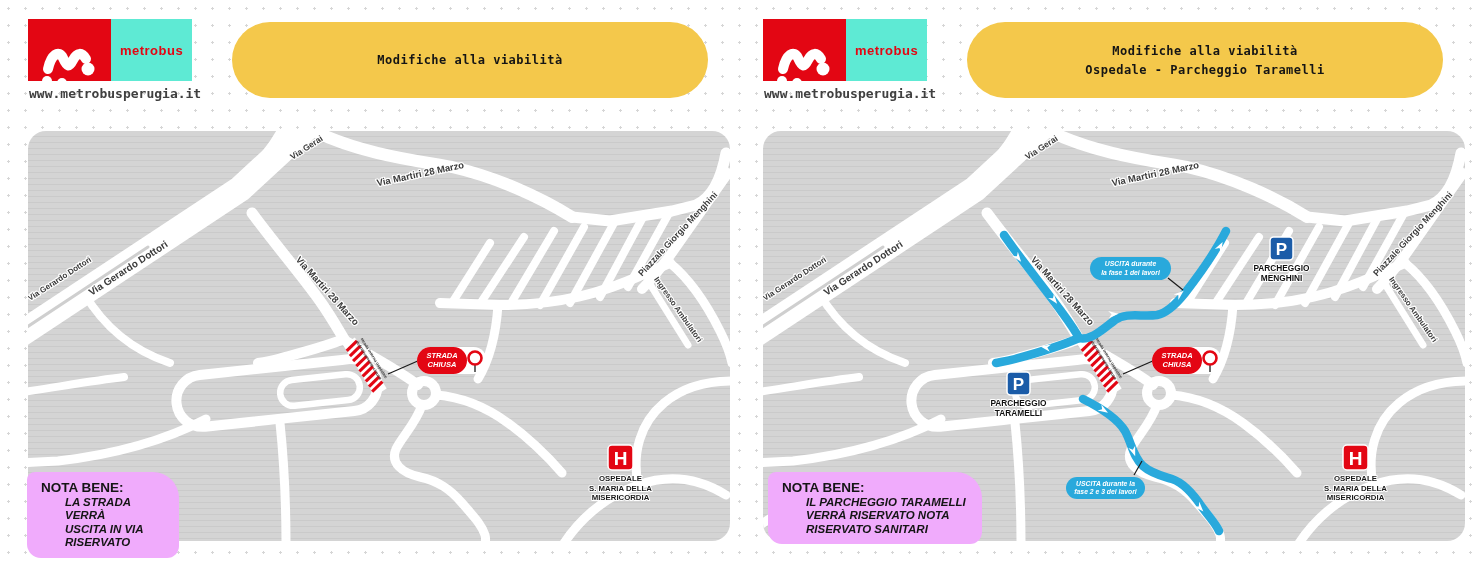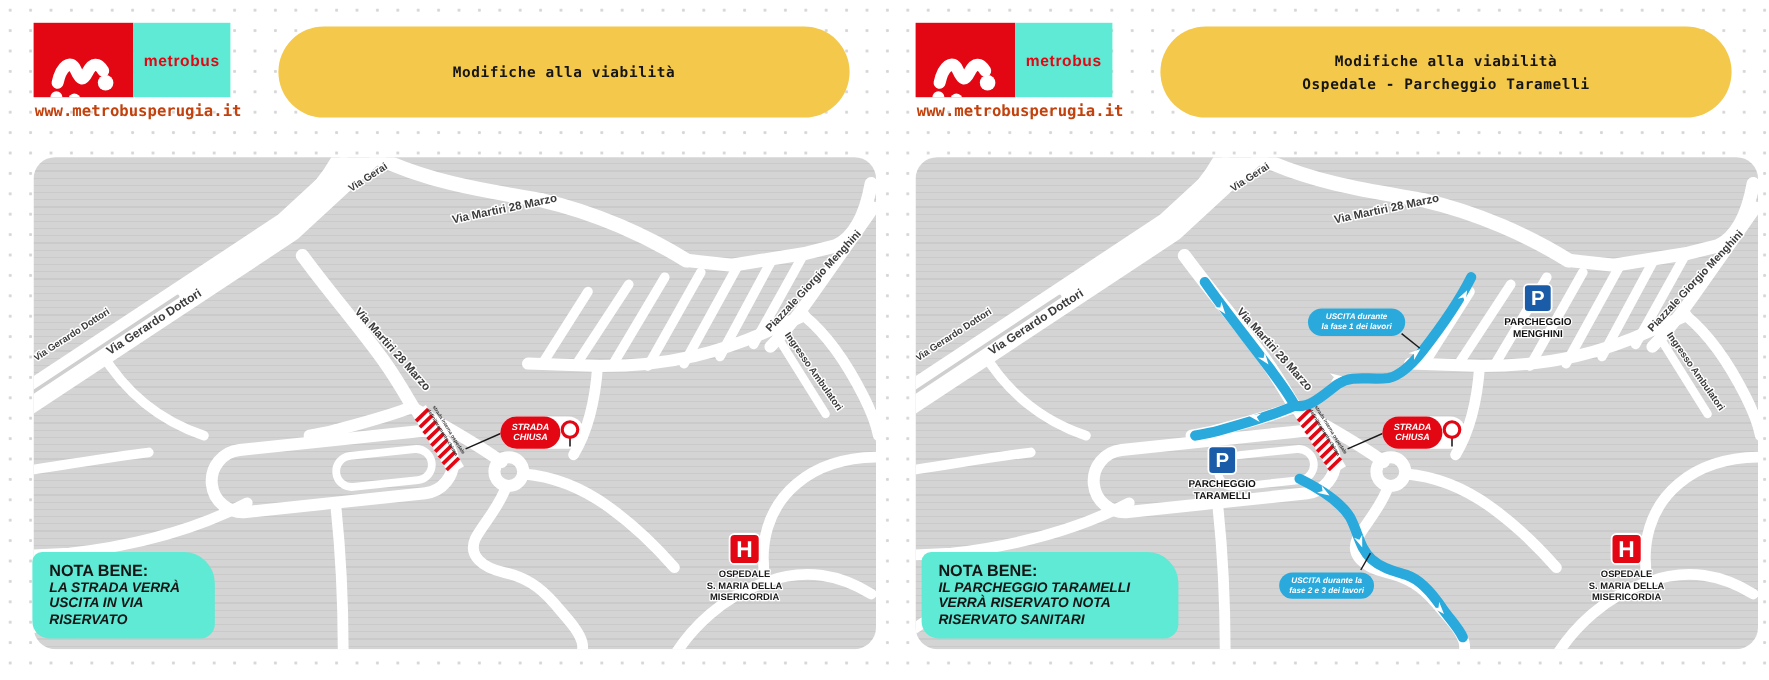--- a/index.html
+++ b/index.html
@@ -11,44 +11,44 @@
     font-family:"Liberation Sans",sans-serif;
   }
   .panel{position:absolute;top:0;width:702px;height:567px;}
   #panel-left{left:28px;}
   #panel-right{left:763px;}
 
   .logo{position:absolute;left:0;top:19px;width:164px;height:62px;display:flex;}
   .logo-red{width:83px;height:62px;background:#E30613;}
   .logo-gray{width:81px;height:62px;background:#5eead4;display:flex;align-items:center;justify-content:center;}
   .logo-gray span{color:#E30613;font-weight:bold;font-size:13px;letter-spacing:.5px;}
-  .site-url{position:absolute;left:1px;top:86px;font-family:"DejaVu Sans Mono",monospace;font-weight:bold;font-size:13px;color:#c2410c;}
+  .site-url{position:absolute;left:1px;top:86px;font-family:"DejaVu Sans Mono",monospace;font-weight:bold;font-size:13px;color:#404040;}
 
   .banner{
     position:absolute;left:204px;top:22px;width:476px;height:76px;border-radius:38px;
     background:#F4C84B;display:flex;flex-direction:column;align-items:center;justify-content:center;gap:5px;
     font-family:"DejaVu Sans Mono",monospace;font-weight:bold;font-size:12px;color:#151515;letter-spacing:.5px;
     text-align:right;
   }
 
   .map{
     position:absolute;left:0;top:131px;width:702px;height:410px;border-radius:18px;overflow:hidden;
     background-color:#d2d2d2;
     background-image:repeating-linear-gradient(180deg,#d4d4d4 0px,#d4d4d4 5px,#cacaca 5px,#cacaca 6px);
   }
   .map svg{position:absolute;left:0;top:0;}
 
   .note{
-    position:absolute;top:460px;background:#5eead4;border-radius:8px 26px 12px 14px;
+    position:absolute;top:472px;background:#f0abfc;border-radius:8px 26px 12px 14px;
     padding:8px 12px 8px 14px;z-index:5;color:#151515;
   }
   #note-left{left:-1px;width:152px;box-sizing:border-box;}
   #note-right{left:5px;width:214px;box-sizing:border-box;}
   .note-heading{font-weight:bold;font-size:13.5px;line-height:1.15;}
-  .note-line{font-weight:bold;font-style:italic;font-size:11.5px;line-height:1.18;}
+  .note-line{font-weight:bold;font-style:italic;font-size:11.5px;line-height:1.18;margin-left:24px;}
 
   text{font-family:"Liberation Sans",sans-serif;}
   .street{font-weight:bold;fill:#3b3b3b;paint-order:stroke;stroke:#ffffff;stroke-width:2.4px;stroke-linejoin:round;text-anchor:middle;}
   .tinylbl{font-weight:bold;fill:#3a3a3a;font-size:4.2px;}
   .badge-txt{font-weight:bold;font-style:italic;fill:#fff;font-size:7.5px;text-anchor:middle;}
   .hosp-txt{font-weight:bold;fill:#1a1a1a;font-size:7.8px;text-anchor:middle;paint-order:stroke;stroke:#fff;stroke-width:2px;stroke-linejoin:round;}
   .park-txt{font-weight:bold;fill:#111;font-size:8.3px;text-anchor:middle;paint-order:stroke;stroke:#fff;stroke-width:2px;stroke-linejoin:round;}
   .bubble-txt{font-weight:bold;font-style:italic;fill:#fff;font-size:6.8px;text-anchor:middle;}
   .bigletter{font-weight:bold;fill:#fff;text-anchor:middle;}
 </style>

